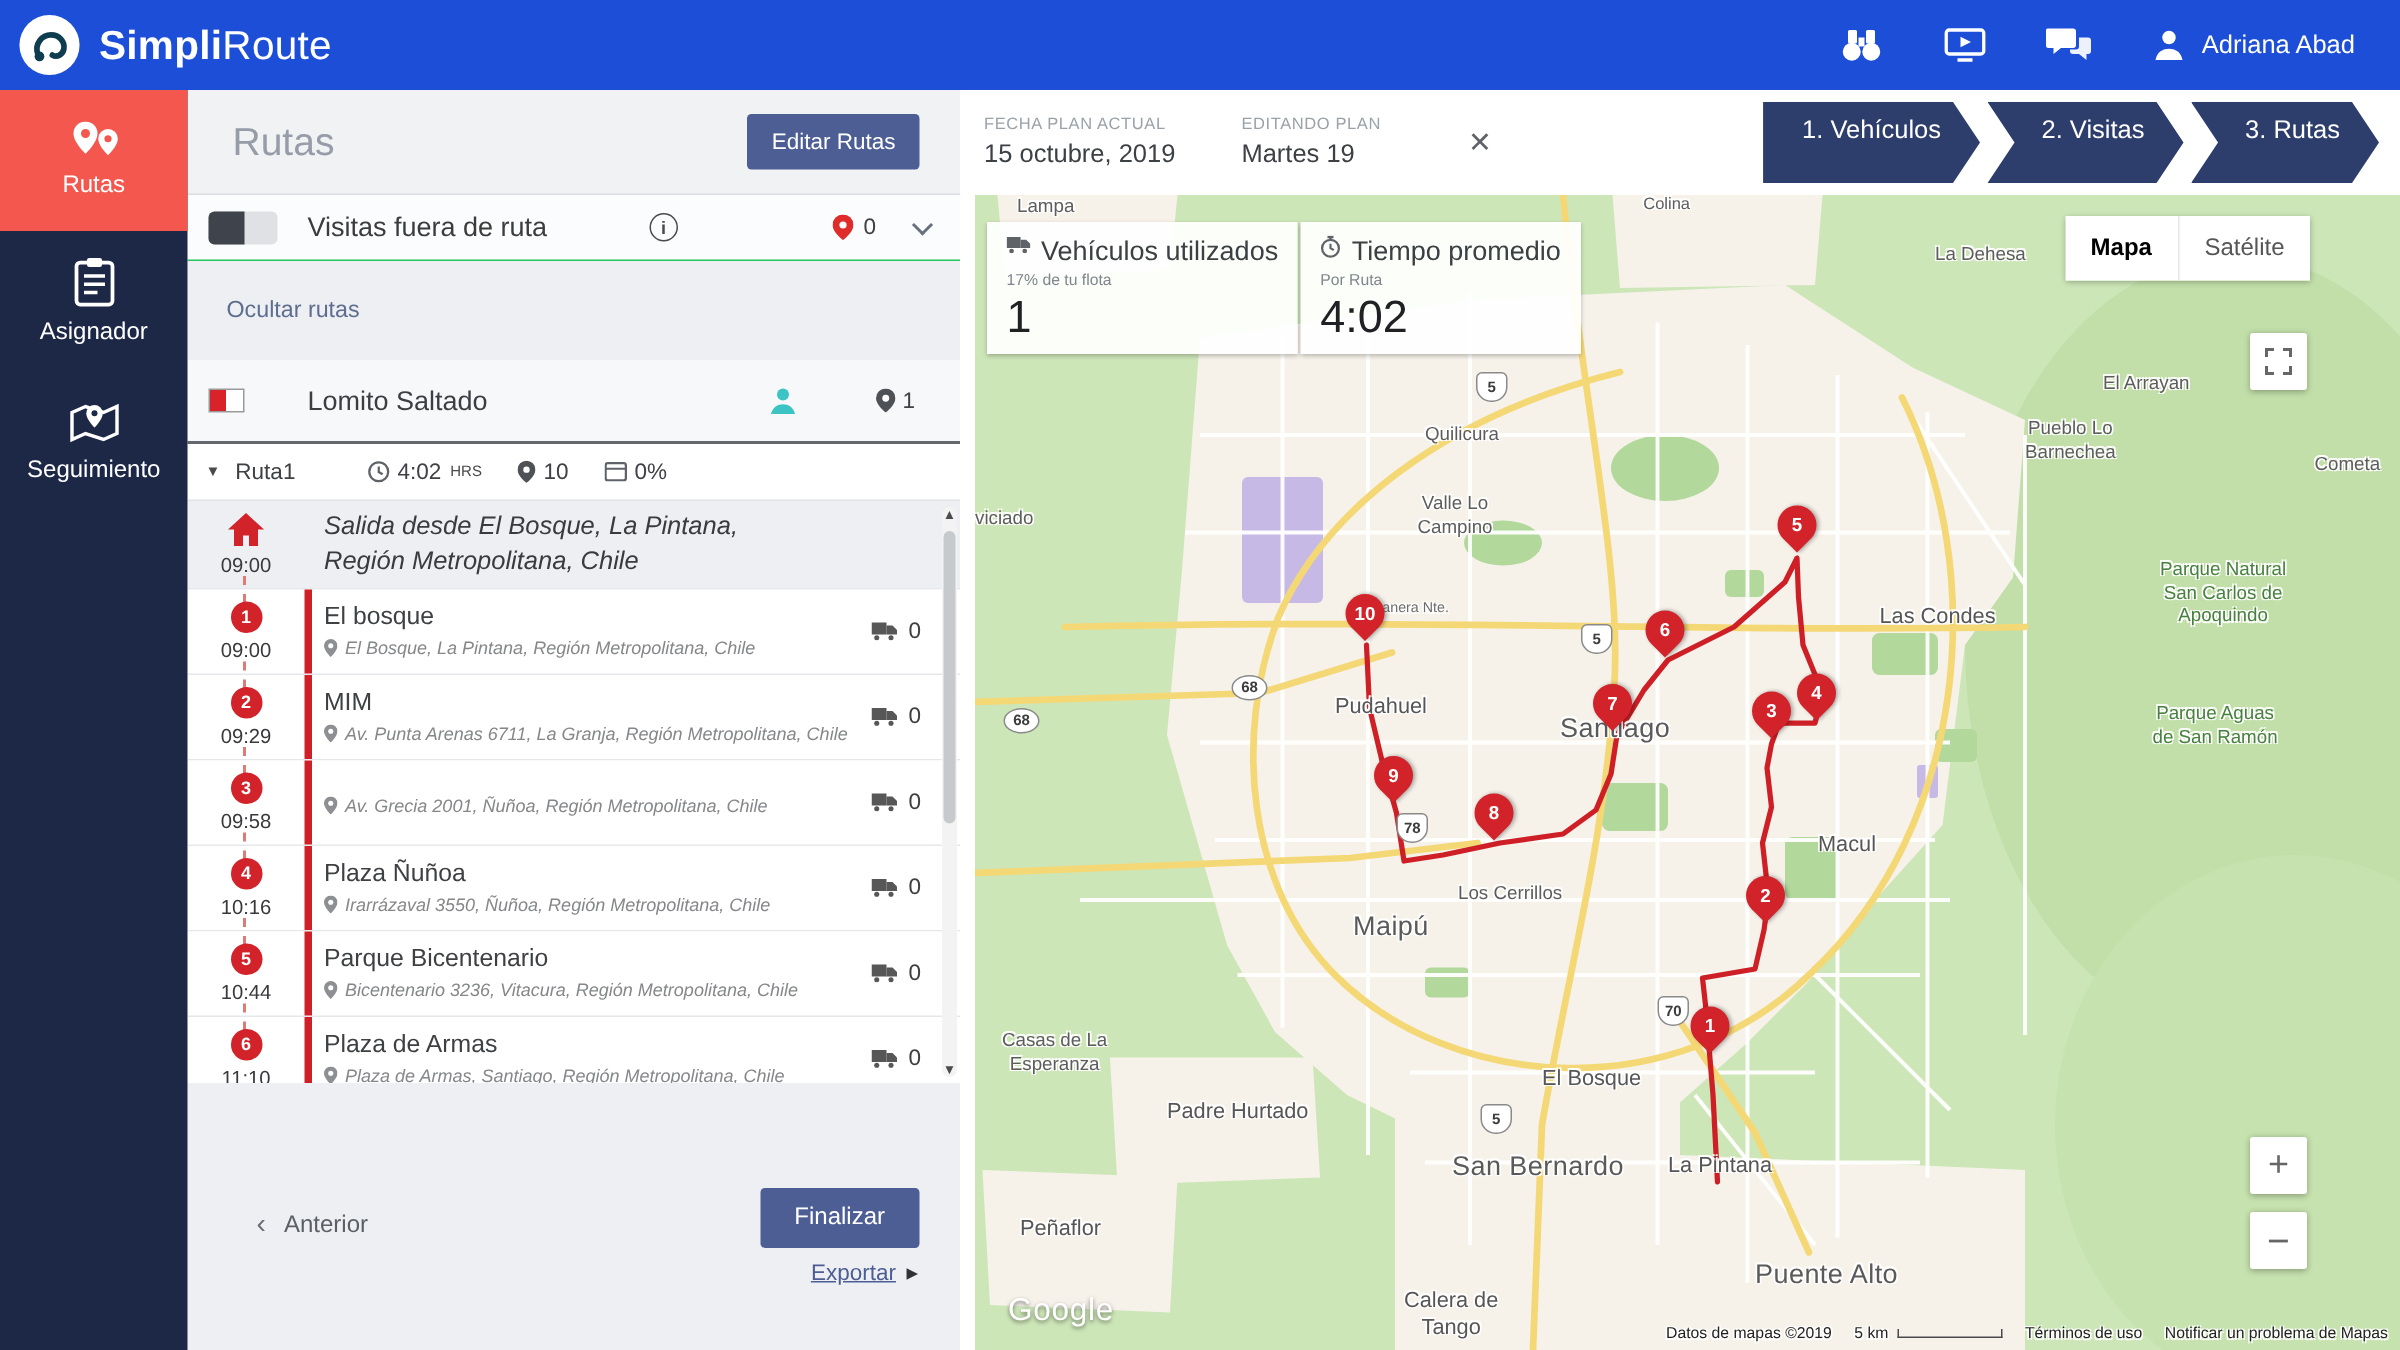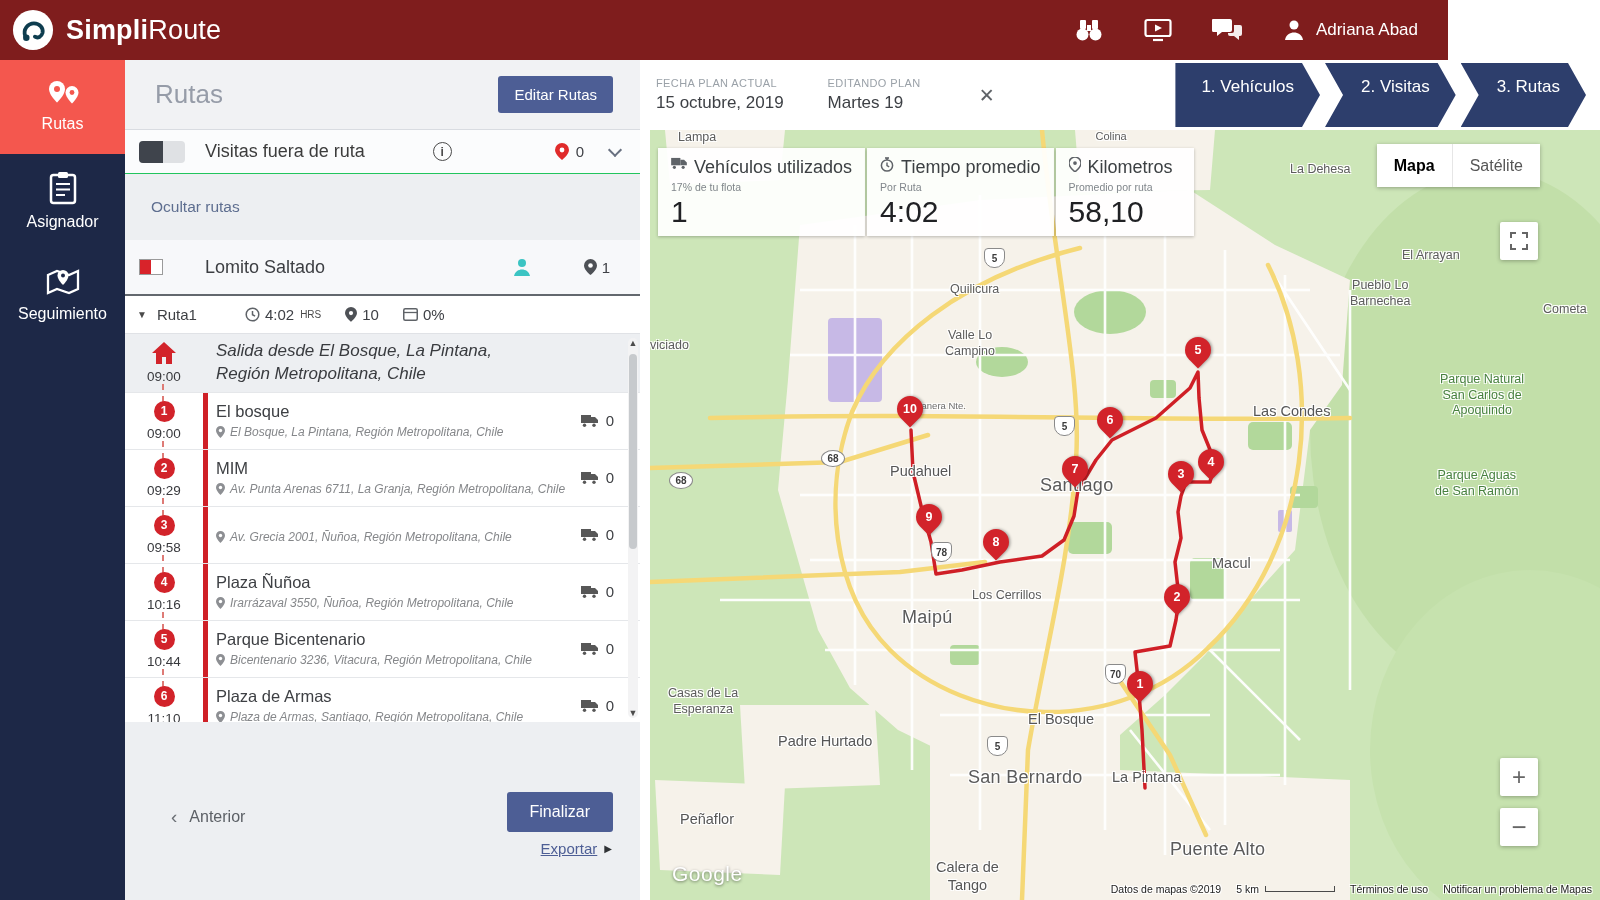--- a/index.html
+++ b/index.html
@@ -1,19 +1,19 @@
 <!DOCTYPE html>
 <html><head>
 <meta charset="utf-8">
 <style>
 *{margin:0;padding:0;box-sizing:border-box}
 html,body{width:1600px;height:900px;overflow:hidden;font-family:"Liberation Sans",sans-serif;background:#fff}
 
 
-.topbar{position:absolute;left:0;top:0;width:1448px;height:60px;background:#7f1d1d;display:flex;align-items:center;z-index:40}
+.topbar{position:absolute;left:0;top:0;width:1600px;height:60px;background:#1d4ed8;display:flex;align-items:center;z-index:40}
 .brand{display:flex;align-items:center;gap:12px;padding-left:12px}
 .logo{width:42px;height:42px}
 .brand-text{font-size:27px;color:#fff;font-weight:300;letter-spacing:.2px}
 .brand-text b{font-weight:700}
 .top-icons{margin-left:auto;display:flex;align-items:center;gap:40px;padding-right:30px}
 .top-icons svg{display:block;cursor:pointer}
 .user{display:flex;align-items:center;gap:10px;color:#fff;font-size:17px;cursor:pointer}
 
 
 .sidebar{position:absolute;left:0;top:60px;width:125px;height:840px;background:#1d2847;z-index:30}
@@ -74,21 +74,21 @@
 
 
 .right{position:absolute;left:640px;top:60px;width:960px;height:840px;background:#fff}
 .planbar{height:70px;display:flex;align-items:center;position:relative;z-index:10}
 .plan-group{margin-left:16px}
 .plan-group.g2{margin-left:44px}
 .plan-label{font-size:11px;color:#9aa1a8;letter-spacing:.4px}
 .plan-value{font-size:17px;color:#3d4045;margin-top:4px}
 .plan-close{margin-left:58px;font-size:19px;color:#5f6368;cursor:pointer}
 .steps{margin-left:auto;margin-right:14px;display:flex;gap:5px}
-.step{height:64px;background:#2d3e6c;color:#fff;font-size:17px;display:flex;align-items:center;justify-content:center;padding:0 26px 16px 36px;cursor:pointer}
+.step{height:54px;background:#2d3e6c;color:#fff;font-size:17px;display:flex;align-items:center;justify-content:center;padding:0 26px 16px 36px;cursor:pointer}
 .step.first{clip-path:polygon(0 0,calc(100% - 18px) 0,100% 50%,calc(100% - 18px) 100%,0 100%);padding-left:26px}
 .step:not(.first){clip-path:polygon(18px 50%,0 0,calc(100% - 18px) 0,100% 50%,calc(100% - 18px) 100%,0 100%)}
 
 
 .map{position:absolute;left:10px;top:70px;width:950px;height:770px;overflow:hidden;background:#cde6b8;cursor:grab}
 .map svg.base{position:absolute;left:0;top:0;z-index:1}
 .mlabel{position:absolute;color:#5c5c5c;font-size:12.5px;white-space:pre-line;line-height:1.25;text-shadow:-1px -1px 0 #fff,1px -1px 0 #fff,-1px 1px 0 #fff,1px 1px 0 #fff;z-index:3}
 .mlabel.c{text-align:center}
 .mlabel.sm{font-size:11px}
 .mlabel.xs{font-size:9.5px;color:#6d6d6d}
@@ -668,31 +668,20 @@
             <circle cx="7" cy="8.5" r="5.6" fill="none" stroke="#5f6368" stroke-width="1.5"></circle>
               <path d="M7 5.5v3l2.2 1.3" stroke="#5f6368" stroke-width="1.4" fill="none"></path>
               <path d="M5 1h4" stroke="#5f6368" stroke-width="1.6"></path>
               <path d="M7 1v2" stroke="#5f6368" stroke-width="1.6"></path>
           </svg>
           <span>Tiempo promedio</span>
         </div>
         <div class="stat-sub">Por Ruta</div>
         <div class="stat-val">4:02</div>
       </div>
-      <div class="stat">
-        <div class="stat-head">
-          <svg width="12" height="15" viewBox="0 0 13 16">
-            <path d="M6.5 0A6.5 6.5 0 0 1 13 6.5C13 11 6.5 16 6.5 16S0 11 0 6.5A6.5 6.5 0 0 1 6.5 0z" fill="none" stroke="#5f6368" stroke-width="1.6"></path>
-              <circle cx="6.5" cy="6.5" r="2" fill="#5f6368"></circle>
-          </svg>
-          <span>Kilometros</span>
-        </div>
-        <div class="stat-sub">Promedio por ruta</div>
-        <div class="stat-val">58,10</div>
-      </div>
     </div>
 
     <div class="map-type">
       <button class="mt sel">Mapa</button>
       <button class="mt unsel">Satélite</button>
     </div>
 
     <div class="sq-btn fullscreen-btn">
       <svg width="18" height="18" viewBox="0 0 18 18">
         <path d="M1 6V1h5 M12 1h5v5 M17 12v5h-5 M6 17H1v-5" stroke="#666" stroke-width="2" fill="none"></path>

